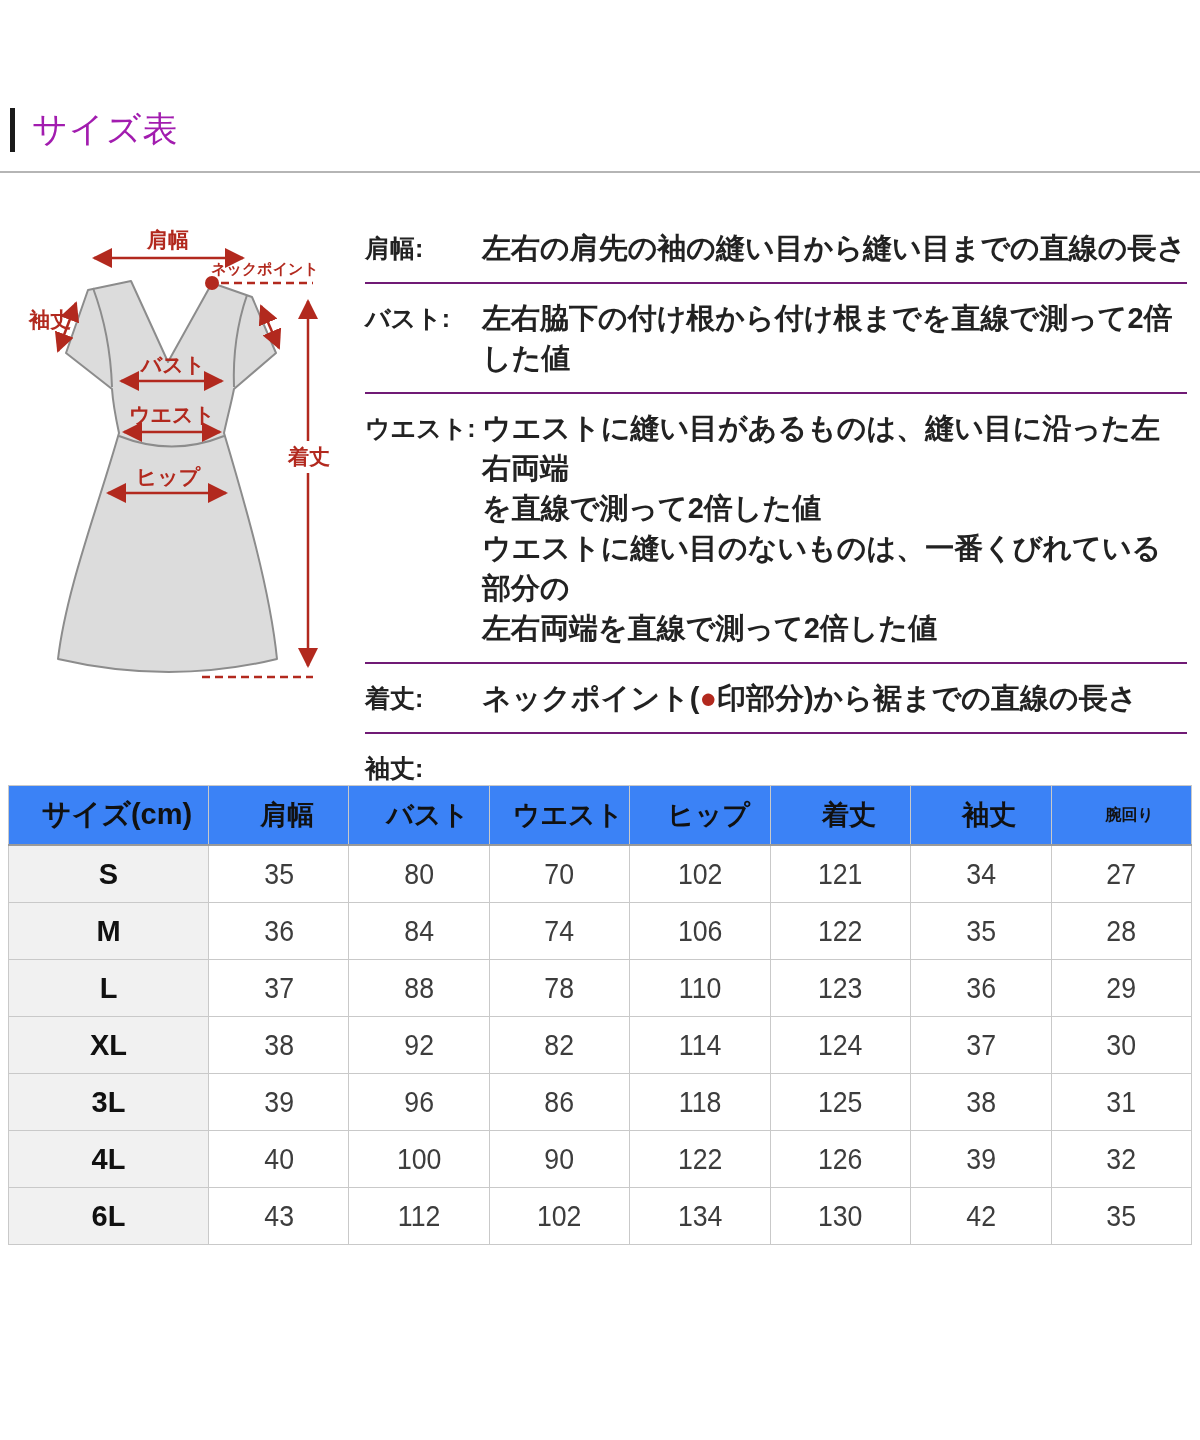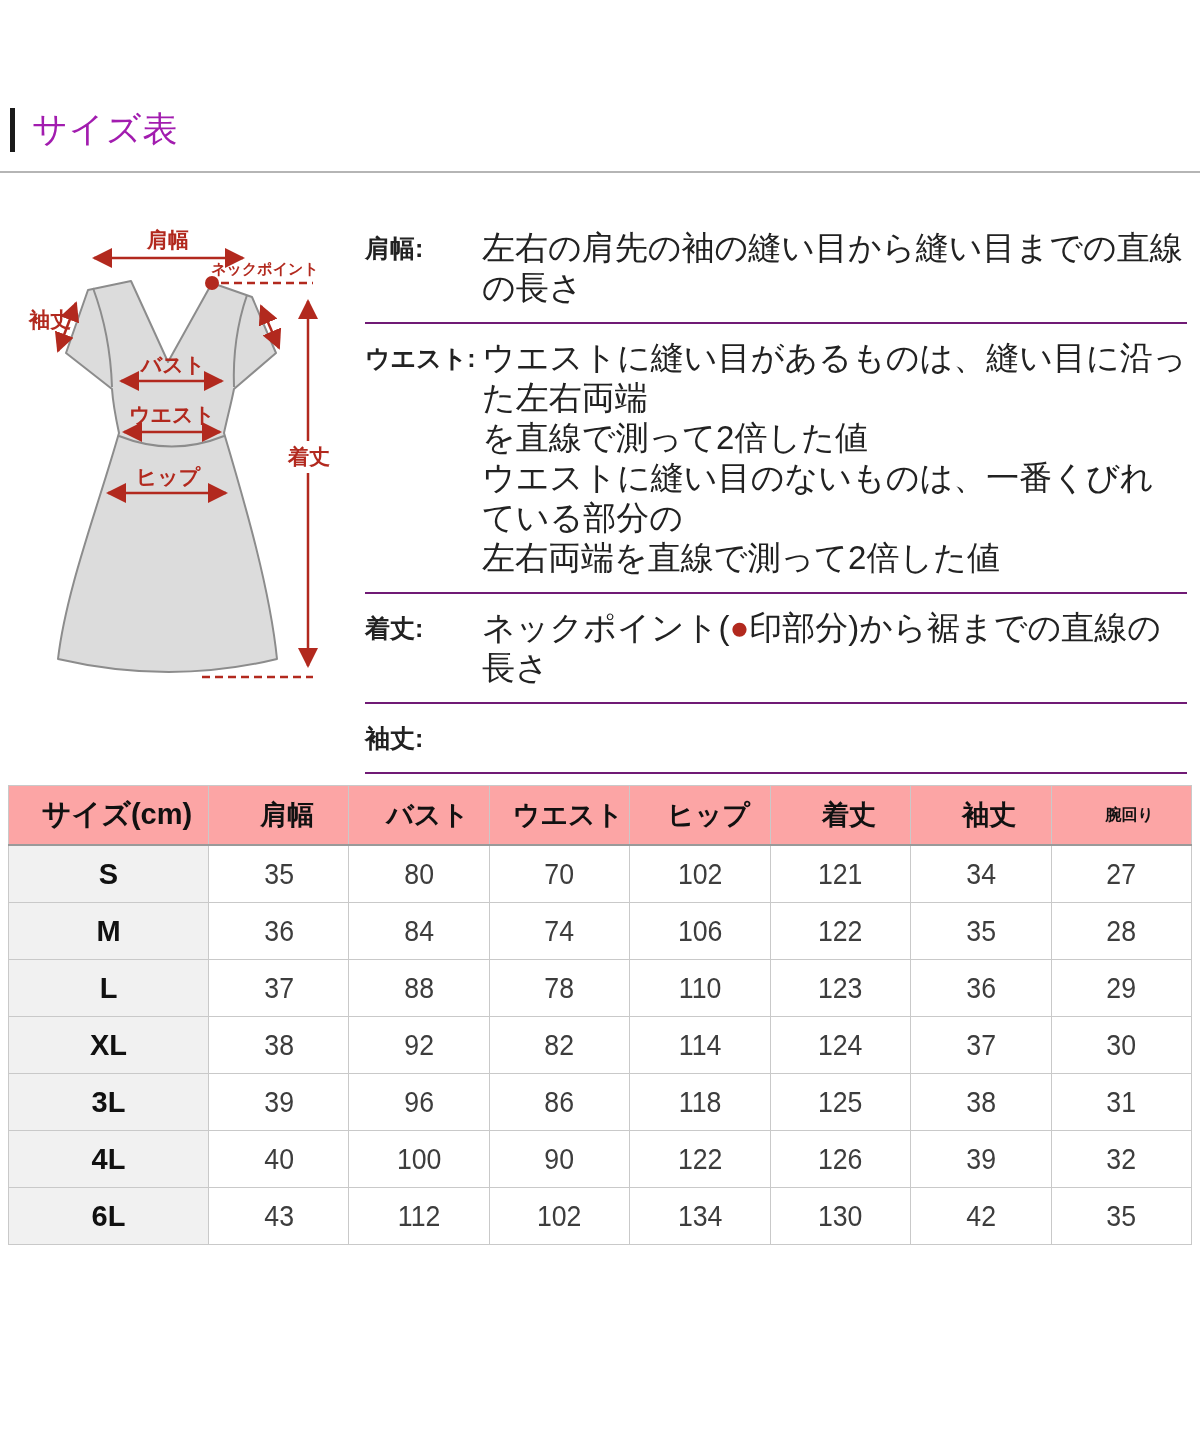--- a/index.html
+++ b/index.html
@@ -17,28 +17,28 @@
   
   .diagram-wrap{position:absolute;left:20px;top:225px;width:350px;height:505px;}
   .diagram-wrap svg{display:block;width:350px;height:505px;}
   .diag-label{font-family:"Liberation Sans",sans-serif;font-weight:bold;fill:#b2291e;}
 
   
   .defs{position:absolute;left:365px;top:222px;width:822px;}
   .def-row{display:flex;align-items:flex-start;padding:14px 0;border-bottom:2px solid #701a75;}
   .def-row:first-child{padding-top:6px;}
   .def-term{flex:0 0 117px;font-weight:bold;font-size:25px;line-height:40px;color:#222;}
-  .def-desc{flex:1;font-size:33px;line-height:40px;color:#222;white-space:pre-line;}
+  .def-desc{flex:1;font-size:29px;line-height:40px;color:#222;white-space:pre-line;font-weight:bold;}
   .red-dot{color:#b2291e;}
 
   
   .size-table{position:absolute;left:8px;top:785px;width:1184px;border-collapse:collapse;table-layout:fixed;}
   .size-table col.c-size{width:200px;}
   .size-table th,.size-table td{border:1px solid #c9c9c9;text-align:center;vertical-align:middle;padding:0;}
-  .size-table thead th{background:#fca5a5;height:58px;font-weight:bold;font-size:27px;color:#111;border-bottom:2px solid #9a9a9a;padding-left:17px;}
+  .size-table thead th{background:#3b82f6;height:58px;font-weight:bold;font-size:27px;color:#111;border-bottom:2px solid #9a9a9a;padding-left:17px;}
   .size-table thead th:first-child{font-size:29px;}
   .size-table thead th:last-child{font-size:16px;}
   .size-table tbody td{height:56px;background:#ffffff;font-size:29px;color:#3d3d3d;}
   .size-table tbody td.size-col{background:#f1f1f1;font-weight:bold;color:#111;font-size:29px;}
   .size-table tbody td .num{display:inline-block;transform:scaleX(0.92);}
 </style>
 </head>
 <body>
 
 <div class="title-row">
@@ -92,20 +92,24 @@
     <text class="diag-label" x="289" y="239" font-size="21" text-anchor="middle">着丈</text>
     <line x1="288" y1="248" x2="288" y2="441" stroke="#b2291e" stroke-width="2.5" marker-end="url(#ah)"></line>
     <line x1="182" y1="452" x2="293" y2="452" stroke="#b2291e" stroke-width="2.5" stroke-dasharray="8,5"></line>
   </svg>
 </div>
 
 <div class="defs">
   <div class="def-row">
     <div class="def-term">肩幅:</div>
     <div class="def-desc">左右の肩先の袖の縫い目から縫い目までの直線の長さ</div>
+  </div>
+  <div class="def-row">
+    <div class="def-term">バスト:</div>
+    <div class="def-desc">左右脇下の付け根から付け根までを直線で測って2倍した値</div>
   </div>
   <div class="def-row">
     <div class="def-term">ウエスト:</div>
     <div class="def-desc">ウエストに縫い目があるものは、縫い目に沿った左右両端
 を直線で測って2倍した値
 ウエストに縫い目のないものは、一番くびれている部分の
 左右両端を直線で測って2倍した値</div>
   </div>
   <div class="def-row">
     <div class="def-term">着丈:</div>

